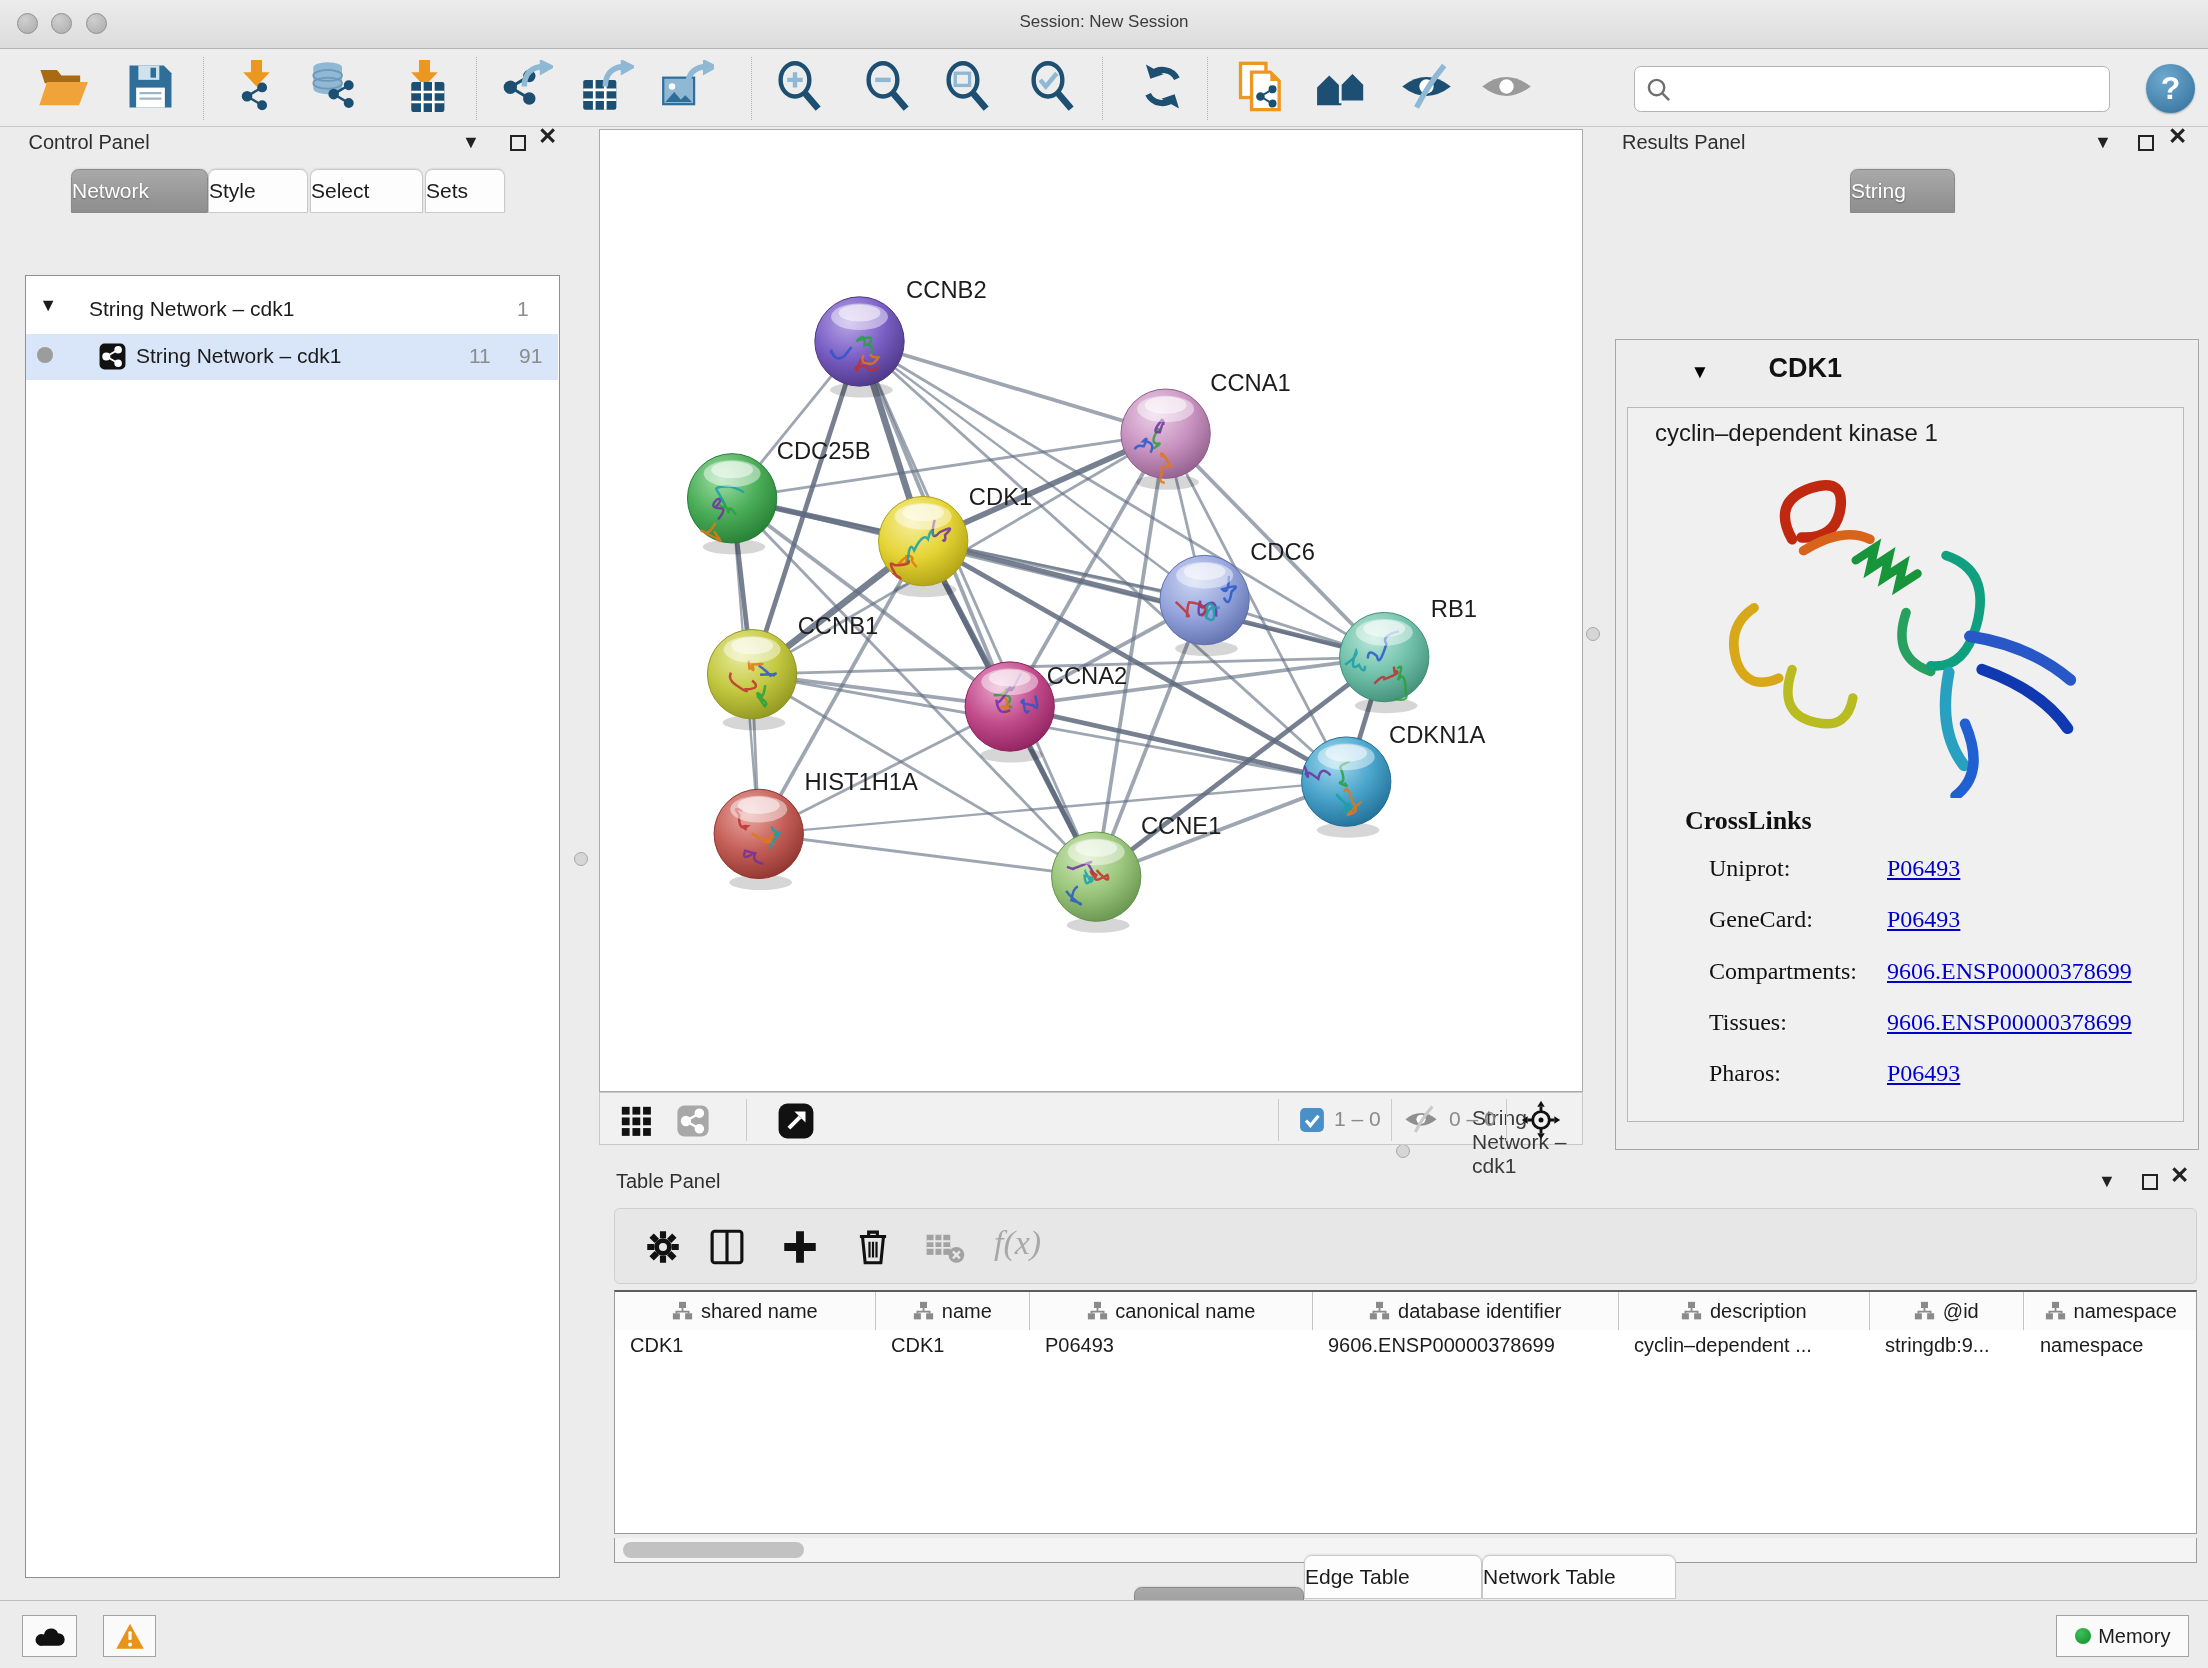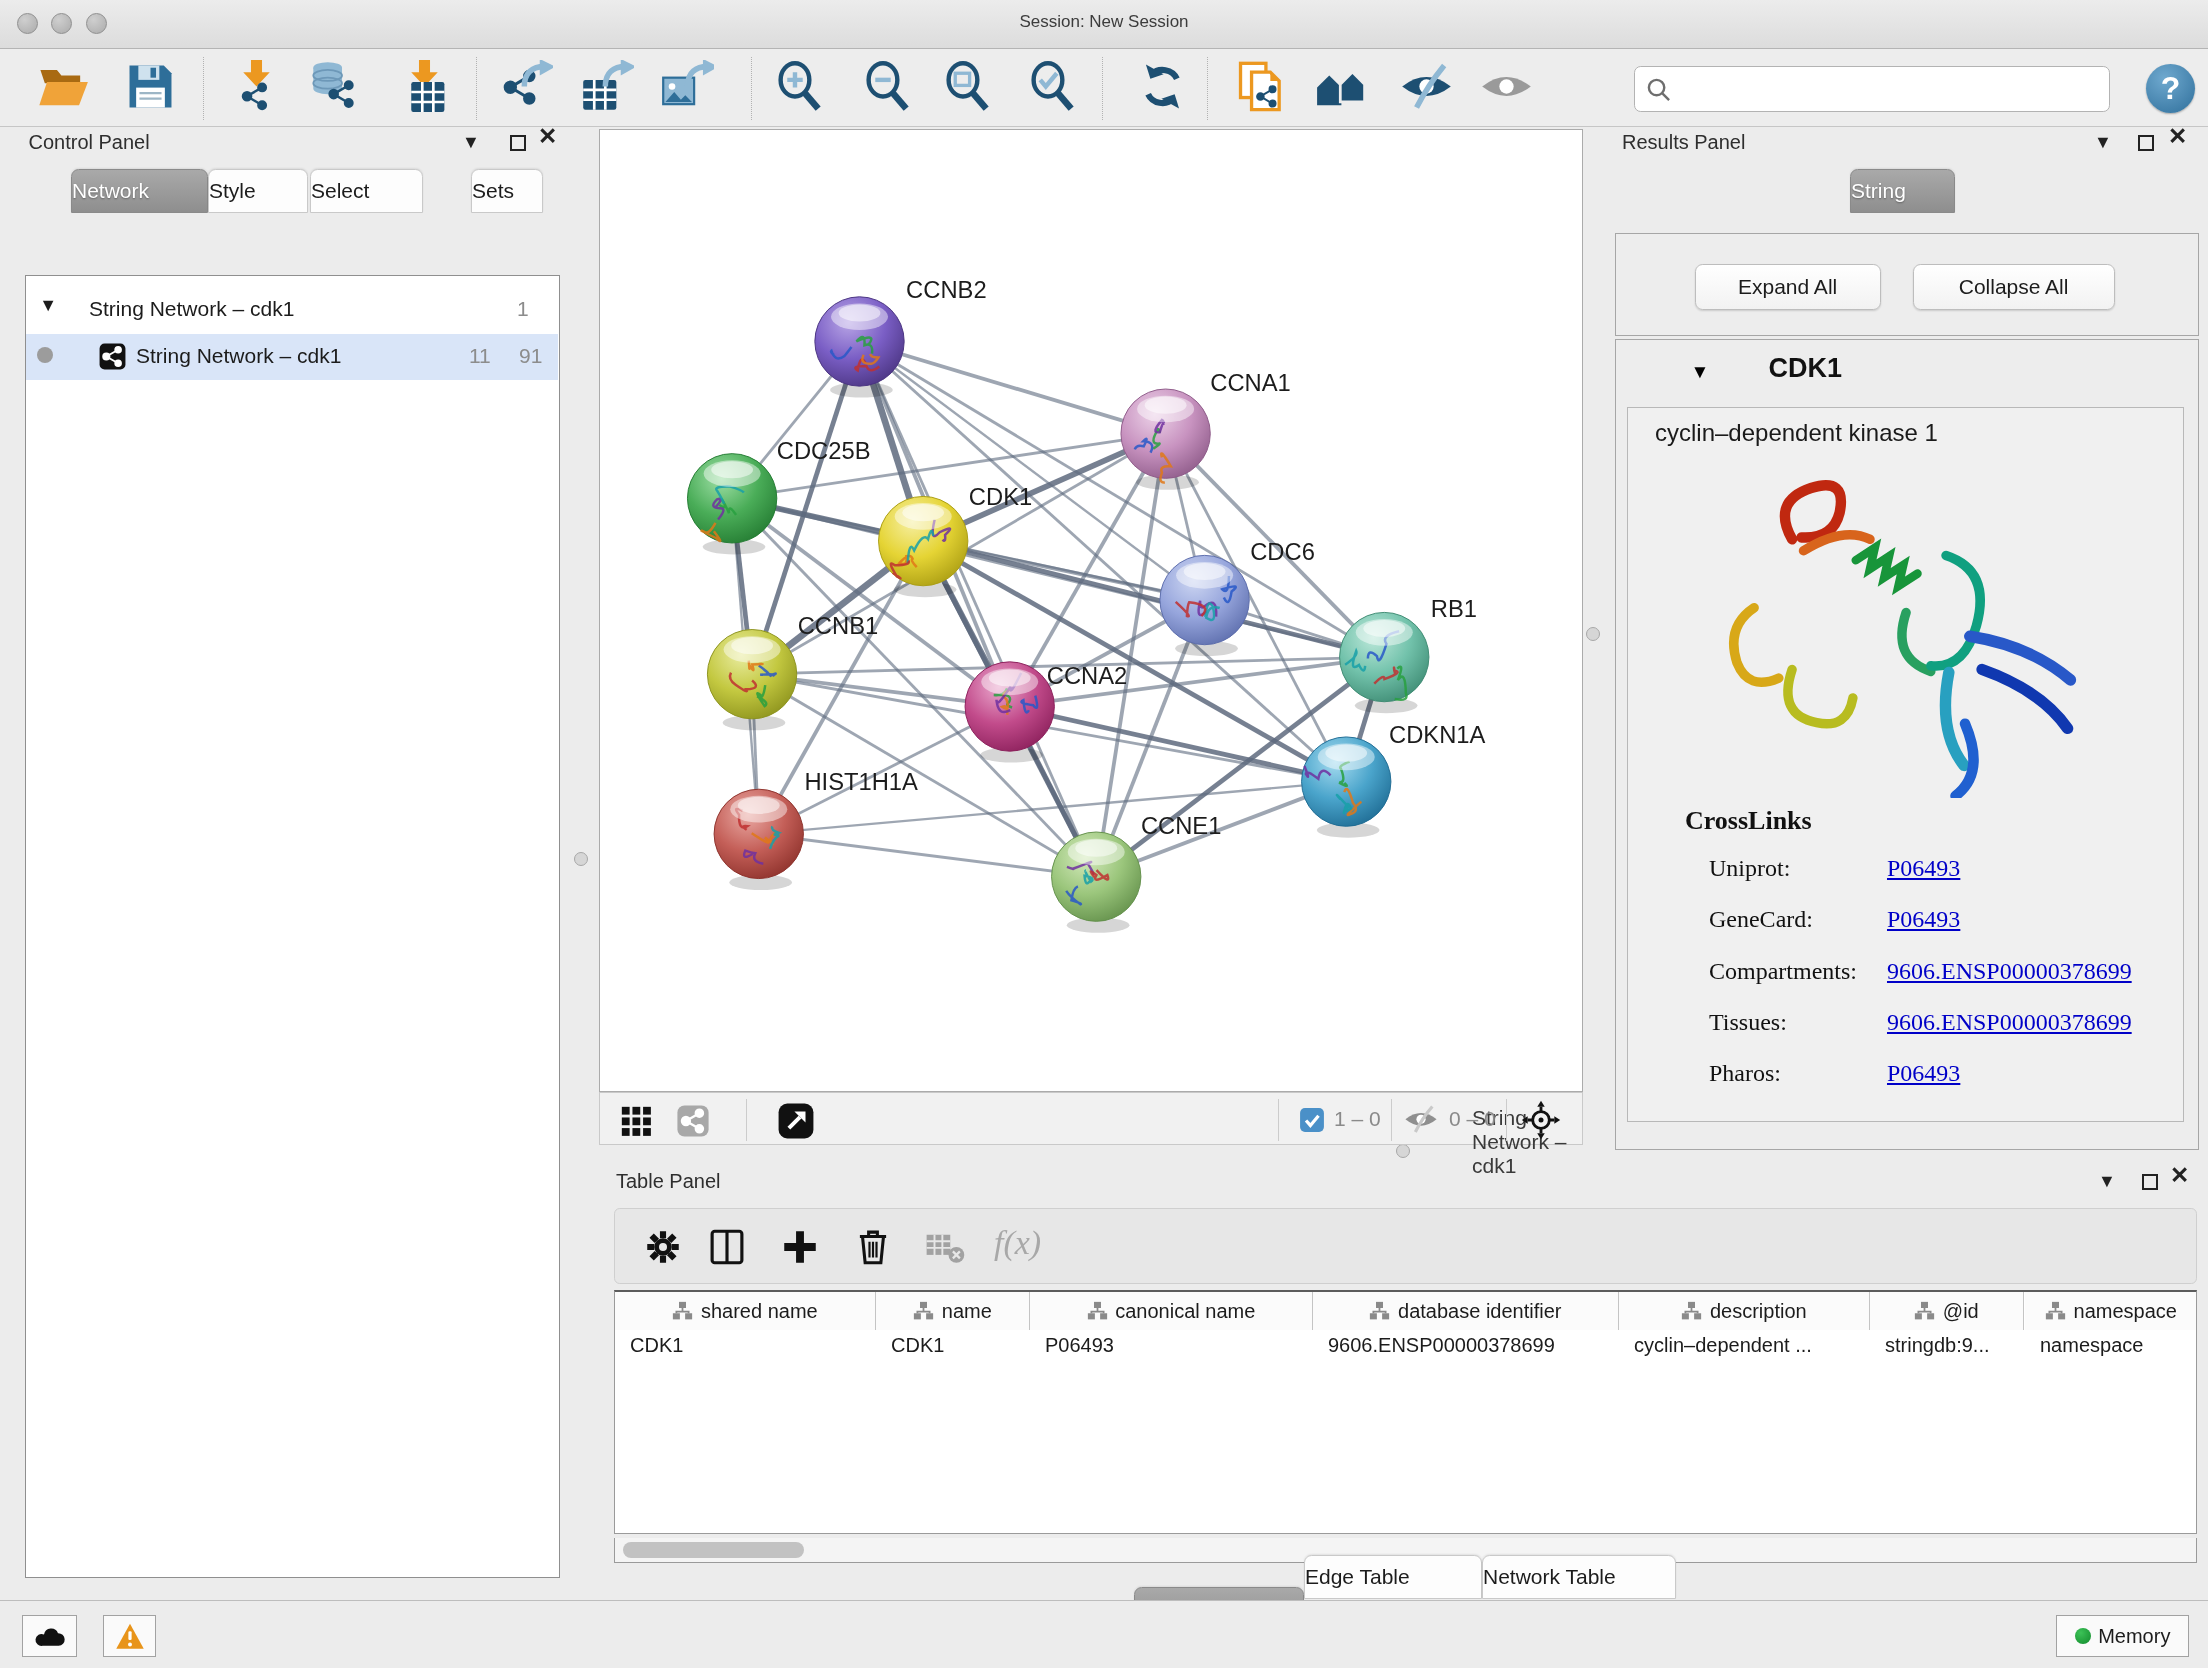--- a/index.html
+++ b/index.html
@@ -288,21 +288,21 @@
       <span class="phead-title">Control Panel</span>
     </div>
     <span class="phbtn" style="position:absolute;left:462px;top:3.8px">▼</span>
     <span class="pfloat" style="position:absolute;left:510px;top:5.7px"></span>
     <span class="phbtn px" style="position:absolute;left:538px;top:-1.9px">✕</span>
 
     <div id="cp-tabs">
         <div class="tab sel" style="left: 71px; top: 40px; width: 137px;">Network</div>
         <div class="tab" style="left: 208px; top: 40px; width: 100px;">Style</div>
         <div class="tab" style="left: 310px; top: 40px; width: 113px;">Select</div>
-        <div class="tab" style="left: 425px; top: 40px; width: 72px; margin-left: 46px;">Sets</div>
+        <div class="tab" style="left: 425px; top: 40px; width: 80px;">Sets</div>
       </div>
 
     <div id="cp-tree-head">
       <svg style="position:absolute;left:32px;top:105px" width="30" height="32" viewBox="0 0 32 34">
         <path d="M7 5l9 9 9-9M7 17l9 9 9-9" stroke="#9a9a9a" stroke-width="4" fill="none"></path>
       </svg>
       <svg style="position:absolute;left:67px;top:105px" width="30" height="32" viewBox="0 0 32 34">
         <path d="M7 29l9-9 9 9M7 17l9-9 9 9" stroke="#333" stroke-width="4" fill="none"></path>
       </svg>
       <div id="cp-status">1 of 1 Network selected</div>
@@ -636,24 +636,20 @@
   </div>
 
   <div id="results-panel">
     <span class="phead-title" style="position:absolute;left:15px;top:1.9px">Results Panel</span>
     <span class="phbtn" style="position:absolute;left:487px;top:3.8px">▼</span>
     <span class="pfloat" style="position:absolute;left:531px;top:5.7px"></span>
     <span class="phbtn px" style="position:absolute;left:561px;top:-1.9px">✕</span>
 
     <div class="tab sel" style="left:243px;top:40px;width:105px">String</div>
 
-    <div id="rp-box1">
-      <div class="rp-btn" style="left:79px;width:186px">Expand All</div>
-      <div class="rp-btn" style="left:297px;width:202px">Collapse All</div>
-    </div>
 
     <div id="rp-box2">
       <span style="position:absolute;left:75px;top:21px;font-size:19px">▼</span>
       <span style="position:absolute;left:153px;top:13.3px;font-size:27px;font-weight:bold;color:#111">CDK1</span>
       <div id="rp-inner">
         <div id="rp-desc">cyclin–dependent kinase 1</div>
         <svg id="rp-protein" width="399" height="333" viewBox="0 0 420 350">
           <g fill="none" stroke-linecap="round">
             <path d="M118 78 q-22-40 20-54 q38-12 30 26 q-7 28-40 26" stroke="#c02810" stroke-width="11"></path>
             <path d="M130 90 q42-26 70-12" stroke="#d8641c" stroke-width="10"></path>

